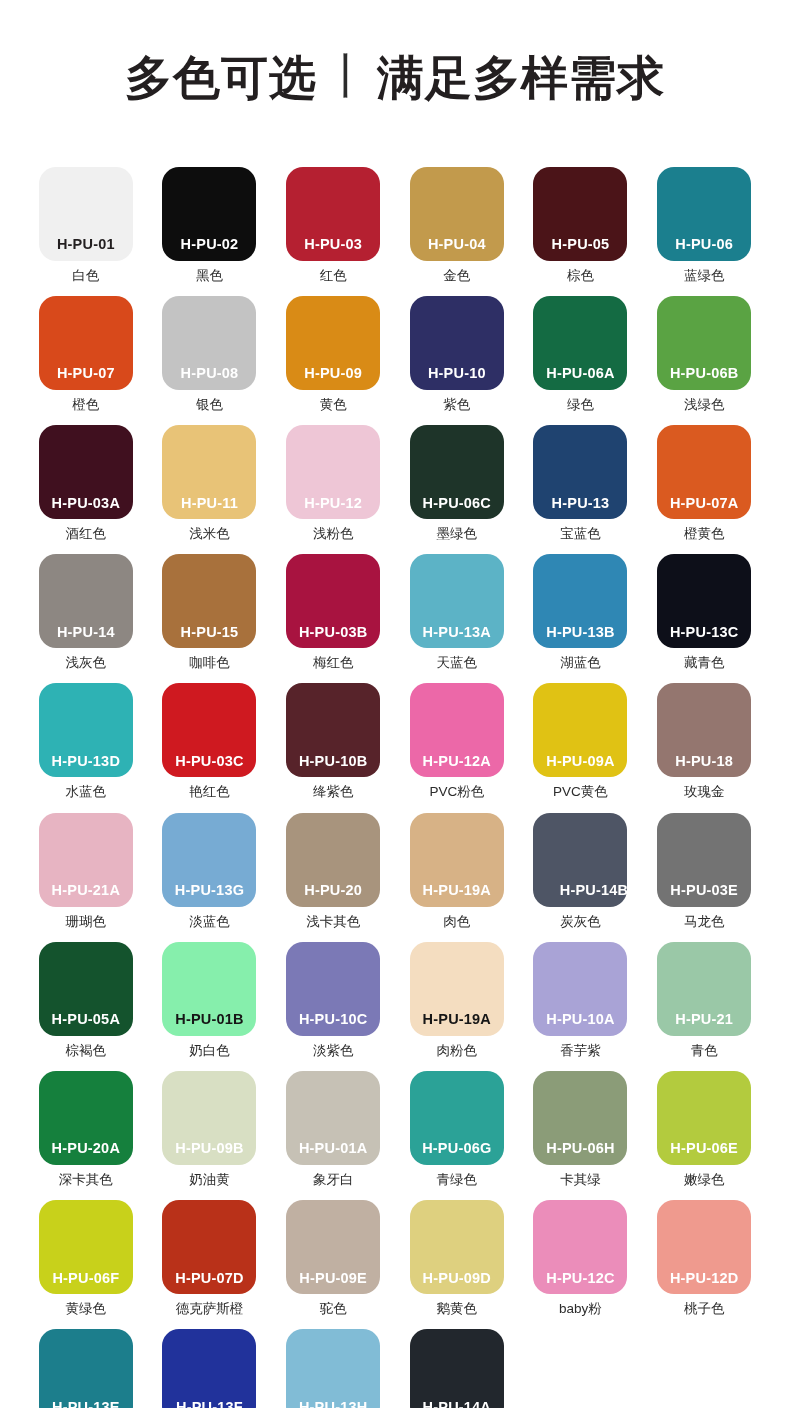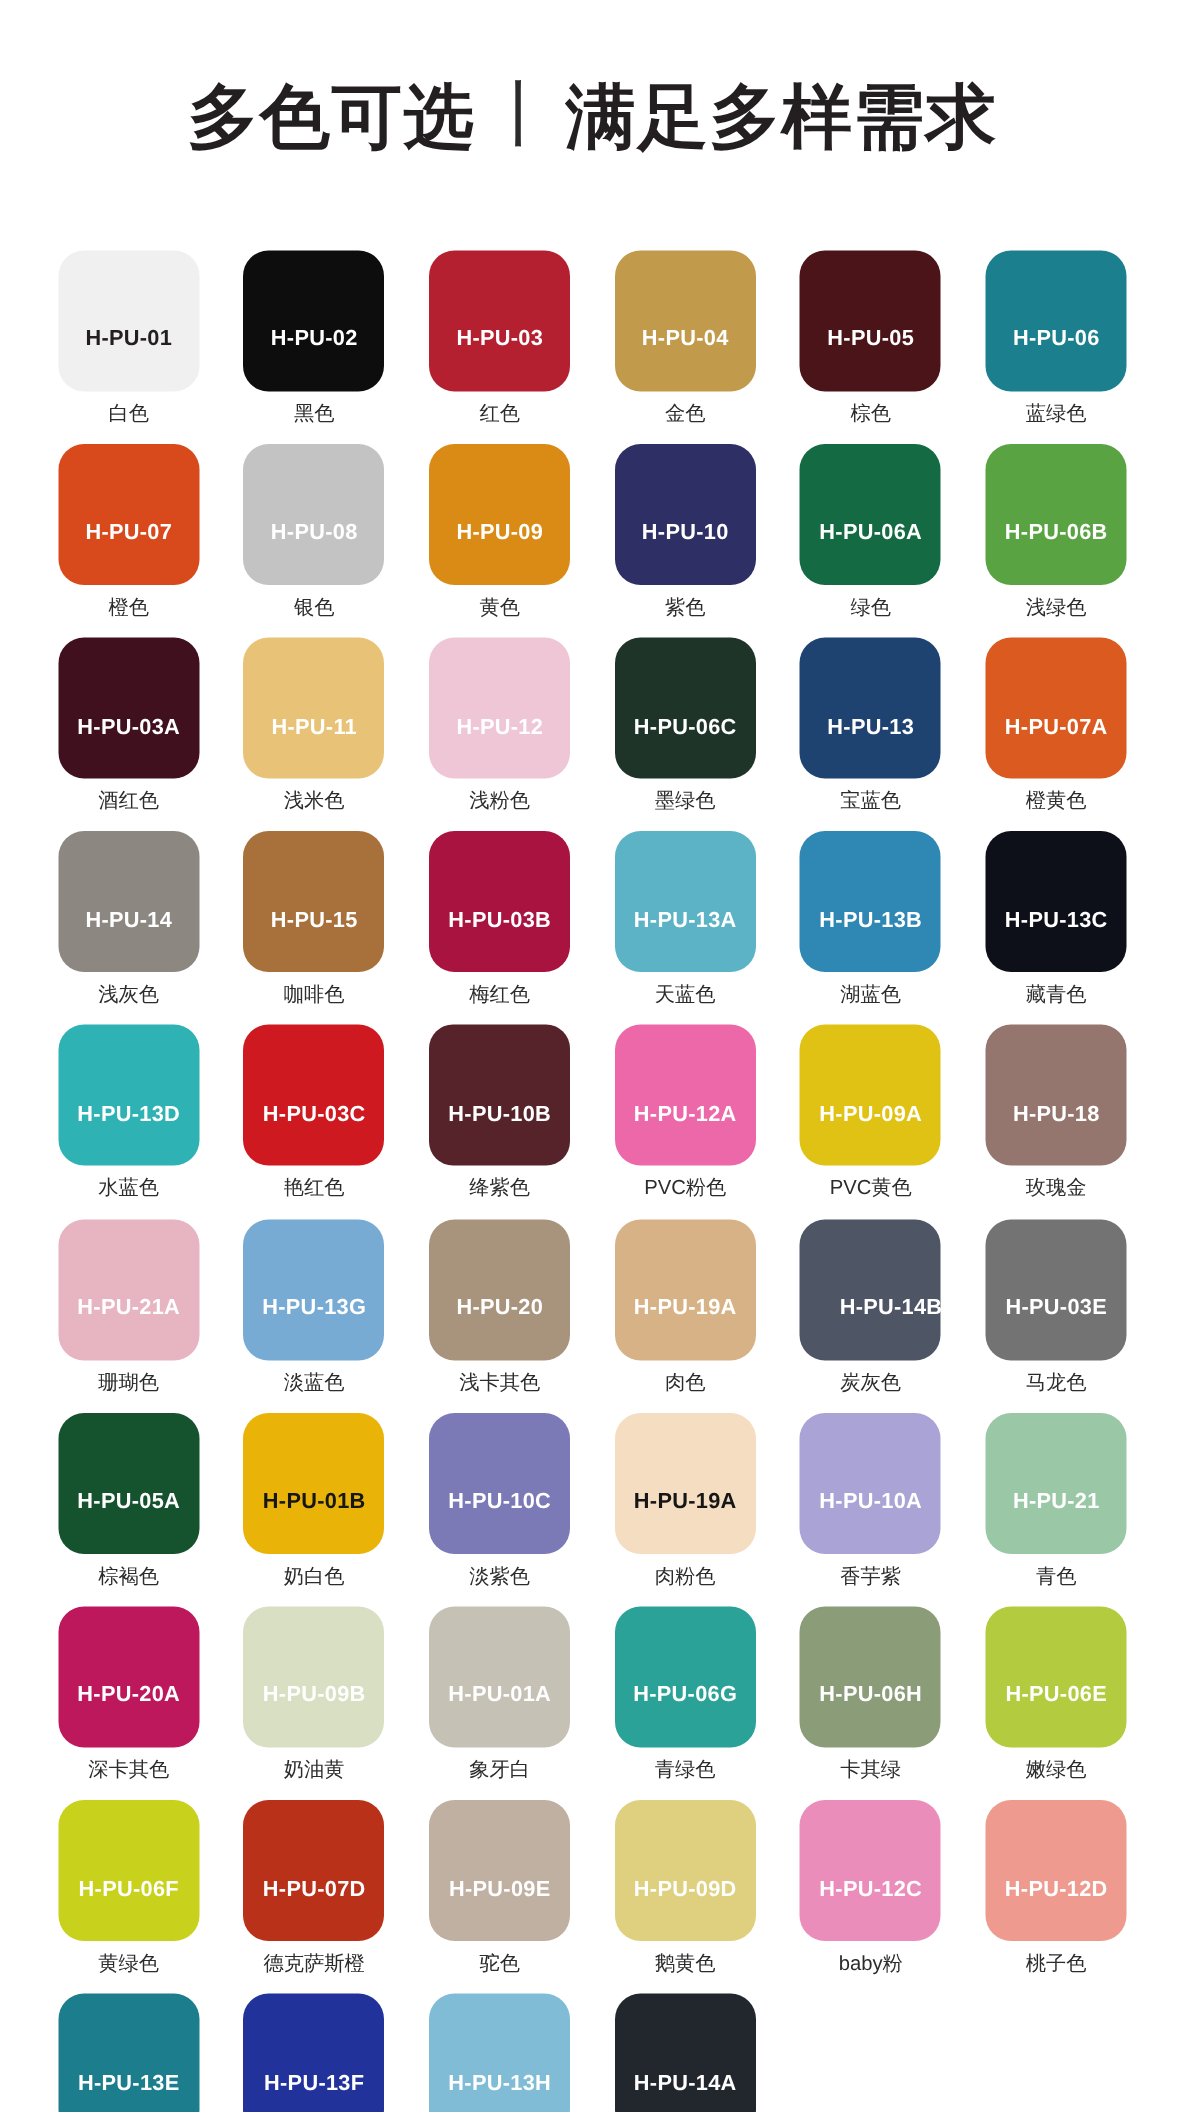--- a/index.html
+++ b/index.html
@@ -72,21 +72,21 @@
     align-items: flex-end;
     justify-content: center;
     box-sizing: border-box;
   }
 
   .chip-code {
     font-size: 14.5px;
     font-weight: 700;
     letter-spacing: 0.2px;
     line-height: 1;
-    padding-bottom: 27px;
+    padding-bottom: 9px;
     white-space: nowrap;
     text-align: center;
   }
 
   .chip-name {
     margin-top: 7px;
     font-size: 13.5px;
     color: #2c2c2c;
     line-height: 1.2;
     text-align: center;
@@ -322,21 +322,21 @@
         </div>
         <div class="chip-name">马龙色</div>
       </div>
       <div class="swatch-cell">
         <div class="chip" style="background: #14532d;">
           <div class="chip-code" style="color: rgb(255, 255, 255);">H-PU-05A</div>
         </div>
         <div class="chip-name">棕褐色</div>
       </div>
       <div class="swatch-cell">
-        <div class="chip" style="background: #eab308;">
+        <div class="chip" style="background: #86efac;">
           <div class="chip-code" style="color: rgb(22, 22, 22);">H-PU-01B</div>
         </div>
         <div class="chip-name">奶白色</div>
       </div>
       <div class="swatch-cell">
         <div class="chip" style="background: rgb(123, 121, 182);">
           <div class="chip-code" style="color: rgb(255, 255, 255);">H-PU-10C</div>
         </div>
         <div class="chip-name">淡紫色</div>
       </div>
@@ -352,21 +352,21 @@
         </div>
         <div class="chip-name">香芋紫</div>
       </div>
       <div class="swatch-cell">
         <div class="chip" style="background: rgb(154, 200, 167);">
           <div class="chip-code" style="color: rgb(255, 255, 255);">H-PU-21</div>
         </div>
         <div class="chip-name">青色</div>
       </div>
       <div class="swatch-cell">
-        <div class="chip" style="background: #be185d;">
+        <div class="chip" style="background: #15803d;">
           <div class="chip-code" style="color: rgb(255, 255, 255);">H-PU-20A</div>
         </div>
         <div class="chip-name">深卡其色</div>
       </div>
       <div class="swatch-cell">
         <div class="chip" style="background: rgb(216, 223, 195);">
           <div class="chip-code" style="color: rgb(255, 255, 255);">H-PU-09B</div>
         </div>
         <div class="chip-name">奶油黄</div>
       </div>

